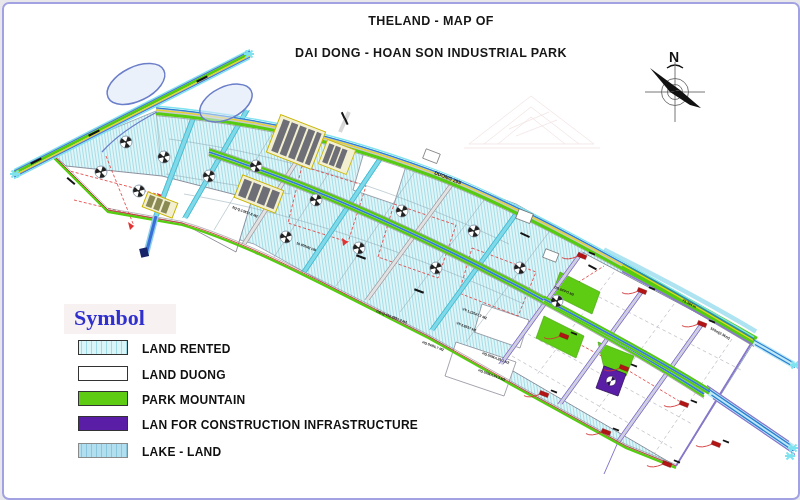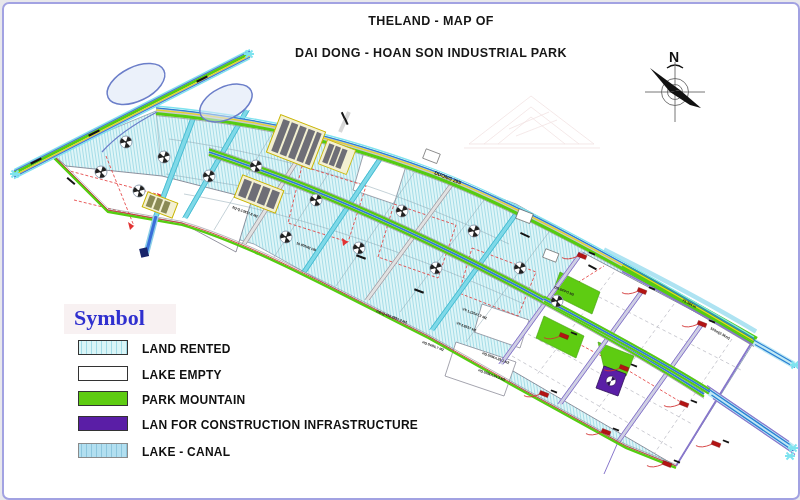--- a/index.html
+++ b/index.html
@@ -357,29 +357,29 @@
   <div id="title2" class="title-line">DAI DONG - HOAN SON INDUSTRIAL PARK</div>
 
   <div id="legend">
     <span id="legend-title">Symbol</span>
     <div class="lg-row" style="top:36px;">
       <span class="lg-swatch sw-rented"></span>
       <span class="lg-label">LAND RENTED</span>
     </div>
     <div class="lg-row" style="top:62px;">
       <span class="lg-swatch sw-empty"></span>
-      <span class="lg-label">LAKE EMPTY</span>
+      <span class="lg-label">LAND DUONG</span>
     </div>
     <div class="lg-row" style="top:87px;">
       <span class="lg-swatch sw-tree"></span>
       <span class="lg-label">PARK MOUNTAIN</span>
     </div>
     <div class="lg-row" style="top:112px;">
       <span class="lg-swatch sw-infra"></span>
       <span class="lg-label">LAN FOR CONSTRUCTION INFRASTRUCTURE</span>
     </div>
     <div class="lg-row" style="top:139px;">
       <span class="lg-swatch sw-lake"></span>
-      <span class="lg-label">LAKE - CANAL</span>
+      <span class="lg-label">LAKE - LAND</span>
     </div>
   </div>
 
 </div>
 
 </body></html>

